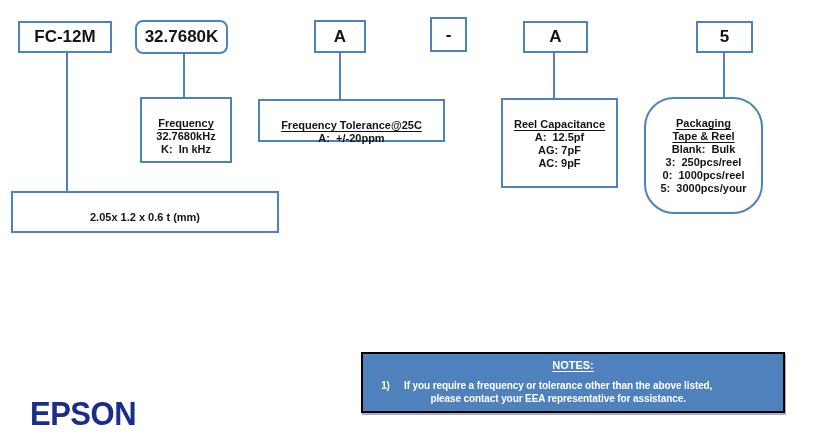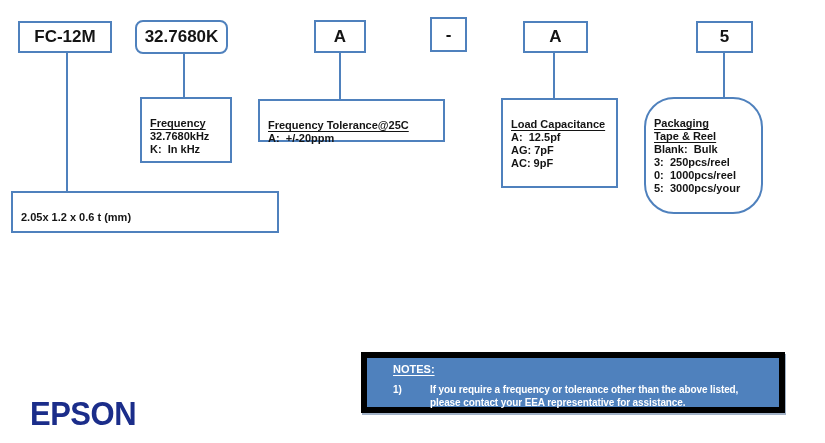--- a/index.html
+++ b/index.html
@@ -4,20 +4,21 @@
 <style>
   * { margin: 0; padding: 0; box-sizing: border-box; }
   html, body { background: #ffffff; }
   body { font-family: "Liberation Sans", sans-serif; }
   #canvas {
     position: relative;
     width: 825px;
     height: 443px;
     background: #ffffff;
     overflow: hidden;
+    text-align: center;
   }
 
   
   .seg-box {
     position: absolute;
     border: 2px solid #4f81bd;
     background: #ffffff;
     display: flex;
     align-items: center;
     justify-content: center;
@@ -49,25 +50,25 @@
   }
   .desc-box .line { white-space: pre; }
   .u { text-decoration: underline; text-underline-offset: 2px; }
 
   
   .notes-box {
     position: absolute;
     left: 361px; top: 352px;
     width: 424px; height: 61px;
     background: #4f81bd;
-    border: 6px solid #000000;
+    border: 2px solid #000000;
     box-shadow: 1px 2px 0 rgba(46, 83, 128, 0.45);
     color: #ffffff;
     font-weight: bold;
-    padding: 5px 26px;
+    padding: 5px 4px;
   }
   .notes-title {
     font-size: 11px;
     text-decoration: underline;
     text-underline-offset: 2px;
   }
   .notes-item {
     display: flex;
     margin-top: 9px;
     font-size: 10px;
@@ -123,21 +124,21 @@
     <div class="line">32.7680kHz</div>
     <div class="line">K:  In kHz</div>
   </div>
 
   <div class="desc-box" style="left:250px; top:99px; width:187px; height:43px;margin-left:8px;">
     <div class="line u">Frequency Tolerance@25C</div>
     <div class="line">A:  +/-20ppm</div>
   </div>
 
   <div class="desc-box" style="left:501px; top:98px; width:117px; height:90px;">
-    <div class="line u">Load Capacitance</div>
+    <div class="line u">Reel Capacitance</div>
     <div class="line">A:  12.5pf</div>
     <div class="line">AG: 7pF</div>
     <div class="line">AC: 9pF</div>
   </div>
 
   <div class="desc-box" style="left:644px; top:97px; width:119px; height:117px;border-radius:30px;">
     <div class="line u">Packaging</div>
     <div class="line u">Tape &amp; Reel</div>
     <div class="line">Blank:  Bulk</div>
     <div class="line">3:  250pcs/reel</div>

